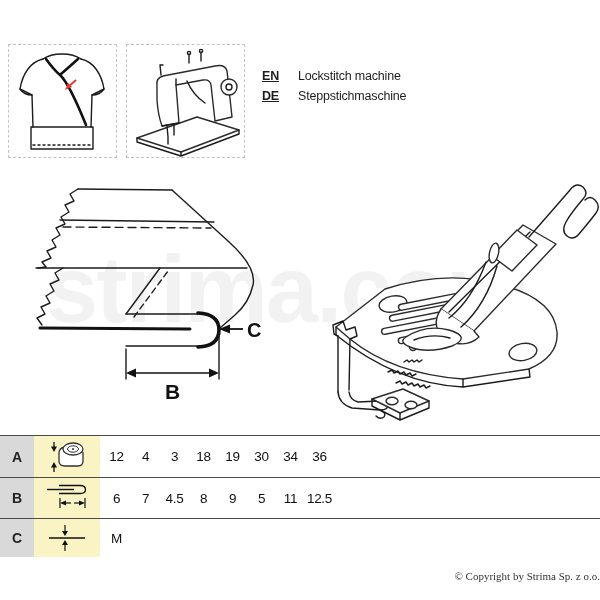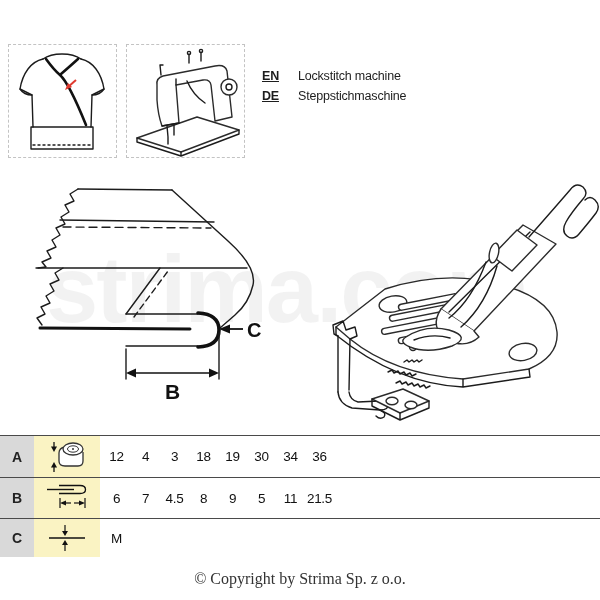--- a/index.html
+++ b/index.html
@@ -17,22 +17,22 @@
   #fold-diagram{position:absolute;left:15px;top:182px;}
   #binder-illustration{position:absolute;left:293px;top:160px;}
   #spec-table{position:absolute;left:0;top:435px;width:600px;}
   .spec-row{display:flex;align-items:stretch;border-top:1.5px solid #4a4a4a;}
   .row-a{height:41px;} .row-b{height:40px;} .row-c{height:38px;}
   .key-cell{width:34px;background:#d9d9d9;display:flex;align-items:center;justify-content:center;
             font-weight:bold;font-size:14px;color:#222;}
   .icon-cell{width:66px;background:#faf3c3;display:flex;align-items:center;justify-content:center;}
   .vals{display:flex;align-items:center;padding-left:2px;}
   .val{width:29px;text-align:center;font-size:13.5px;letter-spacing:-0.3px;color:#111;}
-  #footer{position:absolute;left:0;top:570px;width:600px;text-align:center;
-          font-family:"Liberation Serif",serif;font-size:16px;color:#333;}
+  #footer{position:absolute;left:0;top:570px;width:600px;text-align:right;
+          font-family:"Liberation Serif",serif;font-size:11px;color:#333;}
   svg{display:block;}
   .ln{stroke:#1c1c1c;stroke-width:1.4;fill:none;stroke-linejoin:round;stroke-linecap:round;}
   .lnw{stroke:#2b2b2b;stroke-width:1.4;fill:#fff;stroke-linejoin:round;stroke-linecap:round;}
   .thick{stroke:#111;fill:none;stroke-linecap:round;}
   .lbl{font-family:"Liberation Sans",sans-serif;font-weight:bold;fill:#111;}
 </style>
 </head>
 <body>
 
 <div id="page">
@@ -188,21 +188,21 @@
         </svg>
       </div>
       <div class="vals">
         <span class="val">6</span>
         <span class="val">7</span>
         <span class="val">4.5</span>
         <span class="val">8</span>
         <span class="val">9</span>
         <span class="val">5</span>
         <span class="val">11</span>
-        <span class="val">21.5</span>
+        <span class="val">12.5</span>
       </div>
     </div>
     <div class="spec-row row-c">
       <div class="key-cell">C</div>
       <div class="icon-cell">
         <svg width="46" height="30" viewBox="0 0 46 30">
           <line x1="5" y1="15" x2="41" y2="15" stroke="#111" stroke-width="1.6"></line>
           <line x1="21" y1="2" x2="21" y2="9" stroke="#111" stroke-width="1.2"></line>
           <polygon points="21,13 18,8 24,8" fill="#111"></polygon>
           <line x1="21" y1="28" x2="21" y2="21" stroke="#111" stroke-width="1.2"></line>

